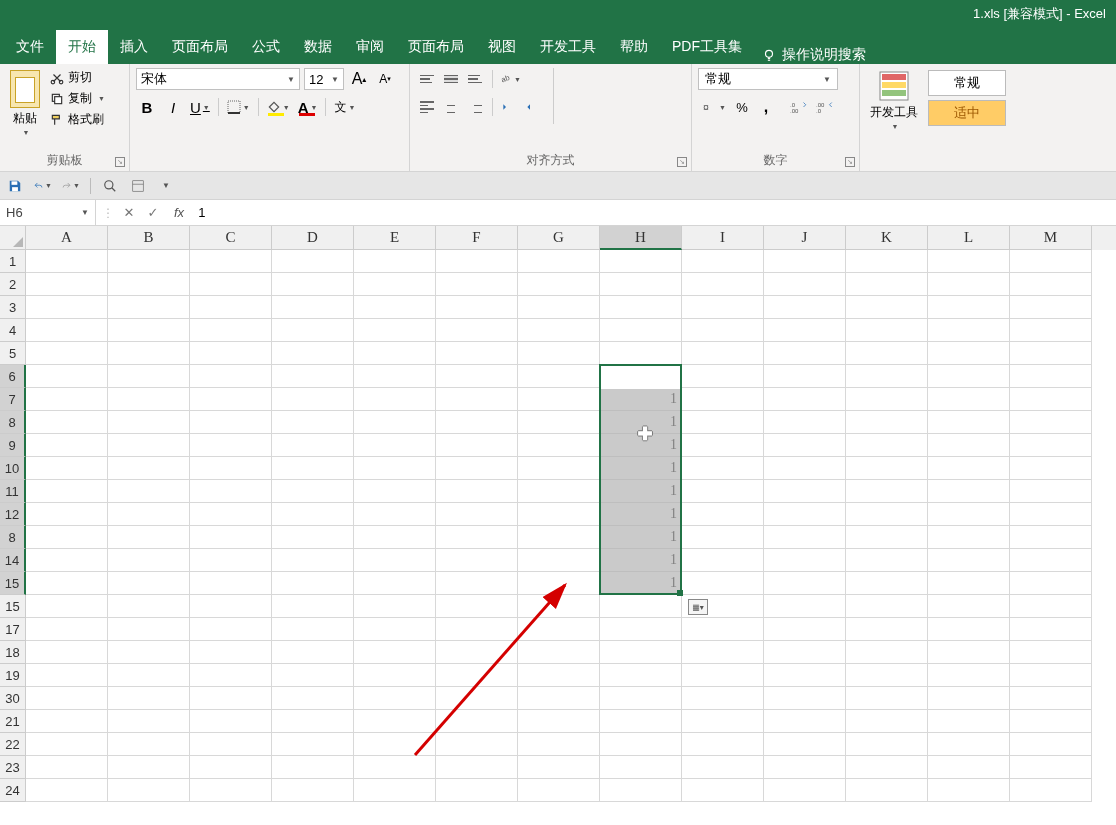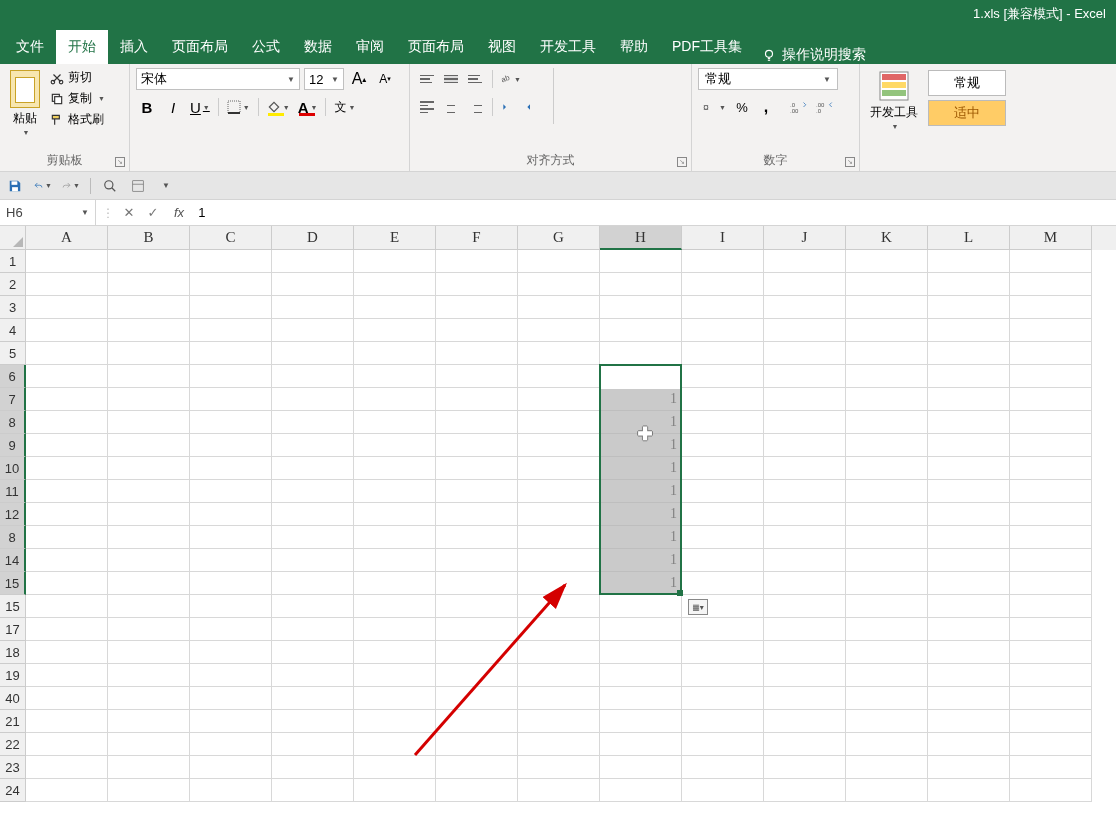--- a/index.html
+++ b/index.html
@@ -761,21 +761,21 @@
       <div class="row-h selected">10</div>
       <div class="row-h selected">11</div>
       <div class="row-h selected">12</div>
       <div class="row-h selected">8</div>
       <div class="row-h selected">14</div>
       <div class="row-h selected">15</div>
       <div class="row-h">15</div>
       <div class="row-h">17</div>
       <div class="row-h">18</div>
       <div class="row-h">19</div>
-      <div class="row-h">40</div>
+      <div class="row-h">30</div>
       <div class="row-h">21</div>
       <div class="row-h">22</div>
       <div class="row-h">23</div>
       <div class="row-h">24</div>
     </div>
   <div class="cells" id="cells">
       <div class="cell-row">
         <div class="cell col-A" style="width: 82px;"></div>
         <div class="cell col-B" style="width: 82px;"></div>
         <div class="cell col-C" style="width: 82px;"></div>

